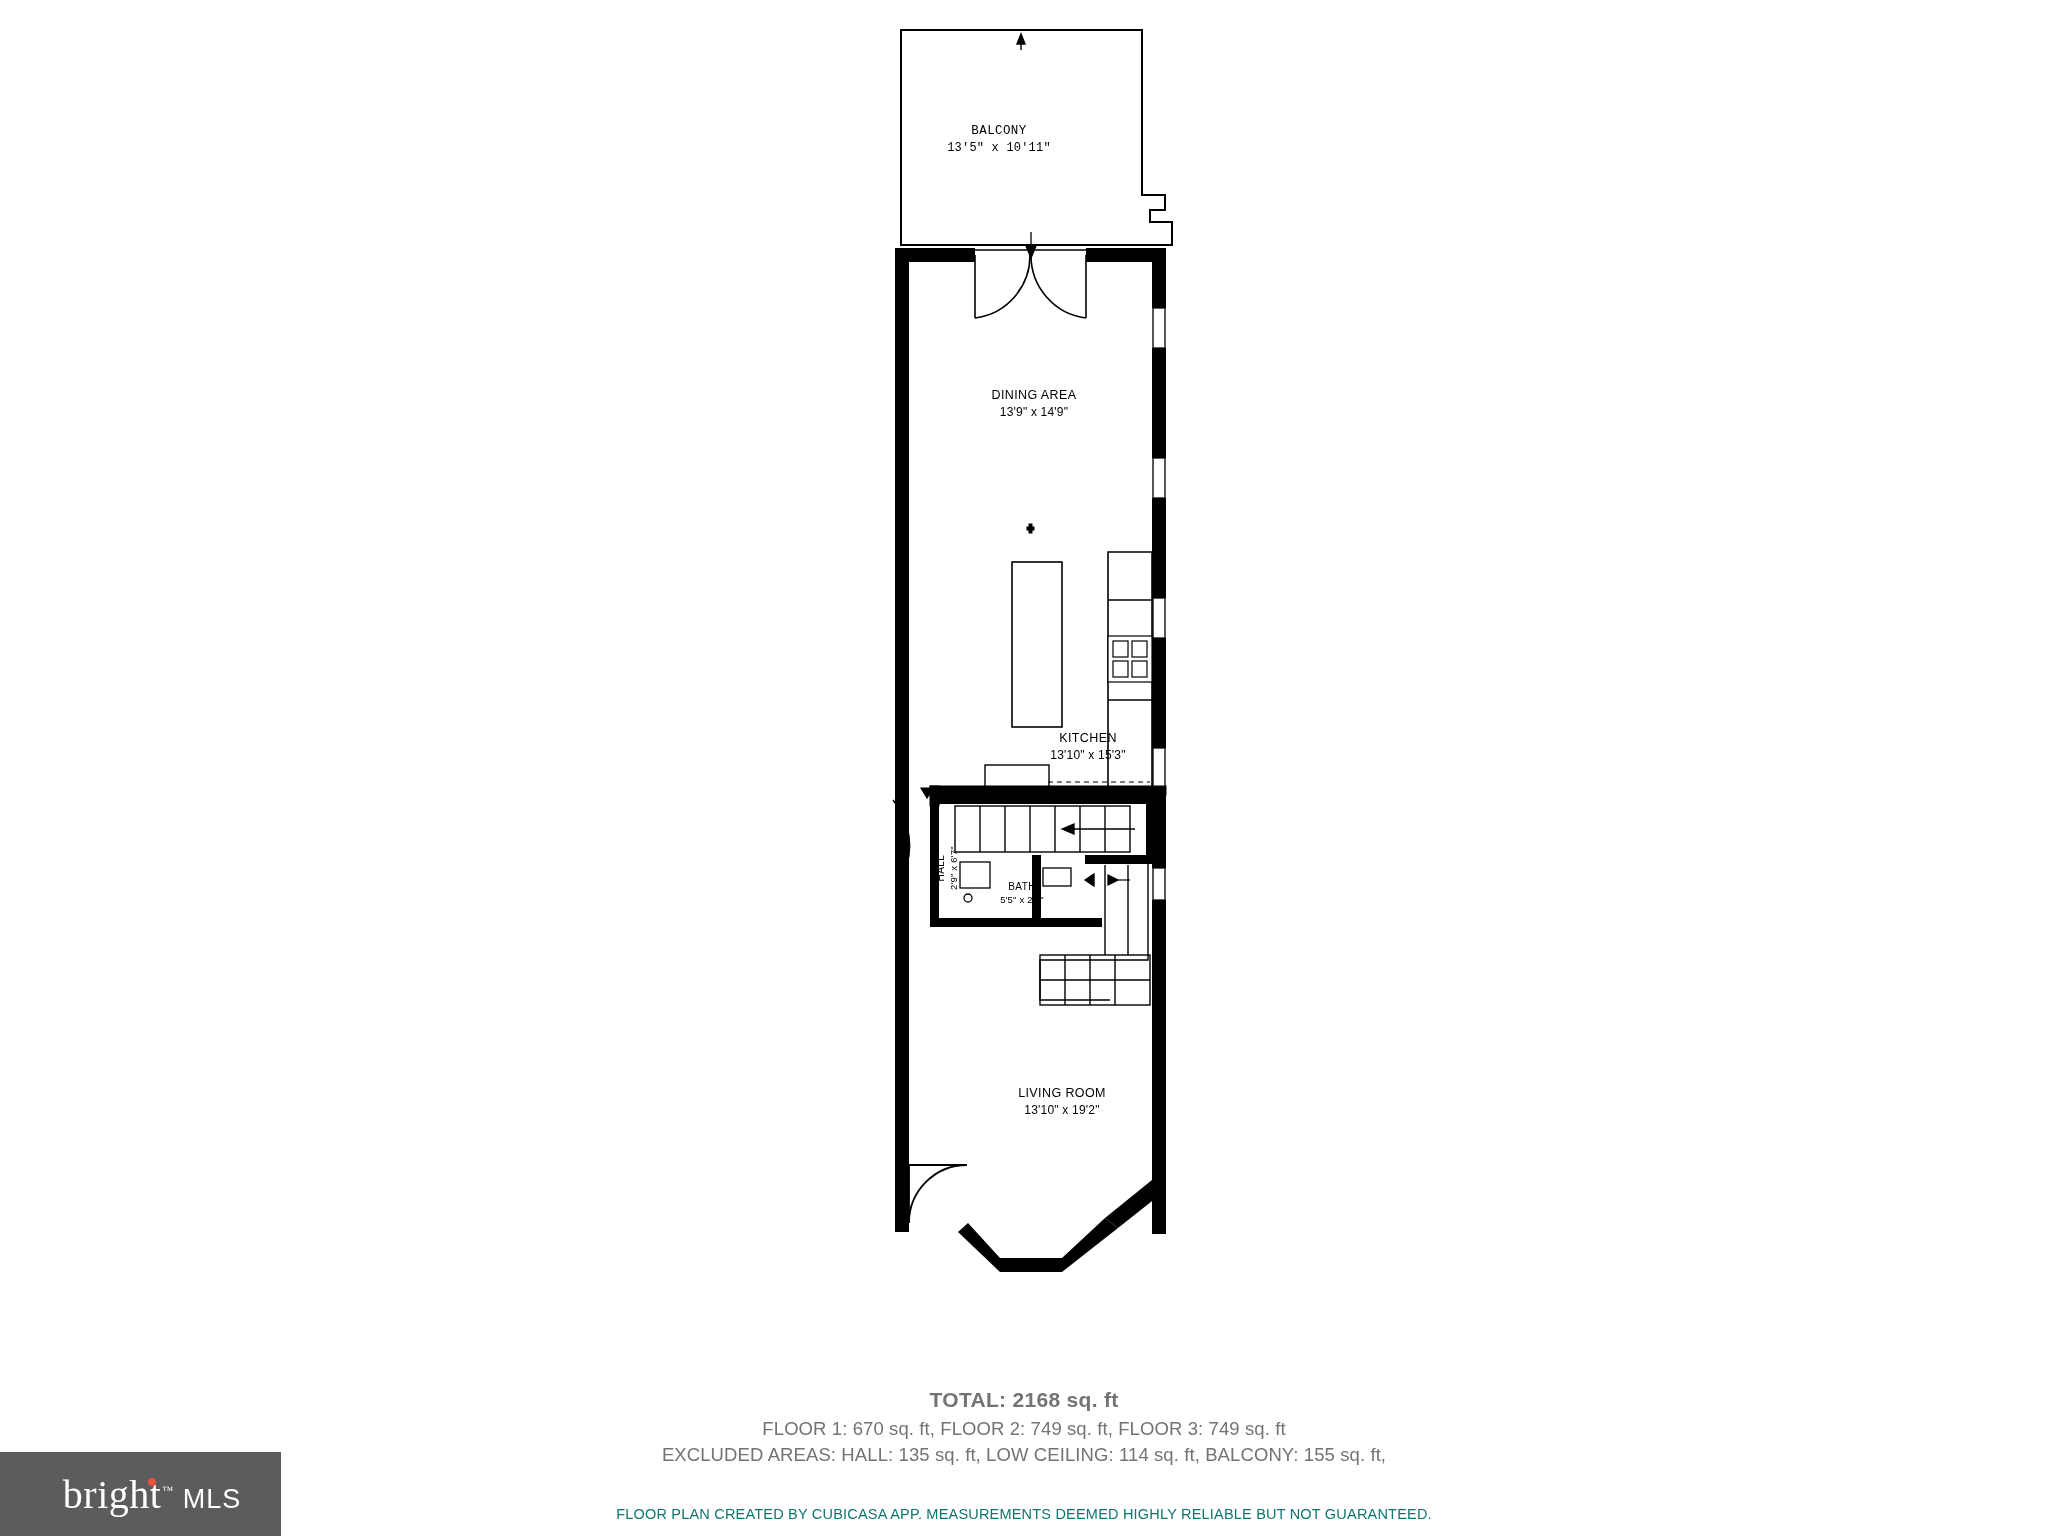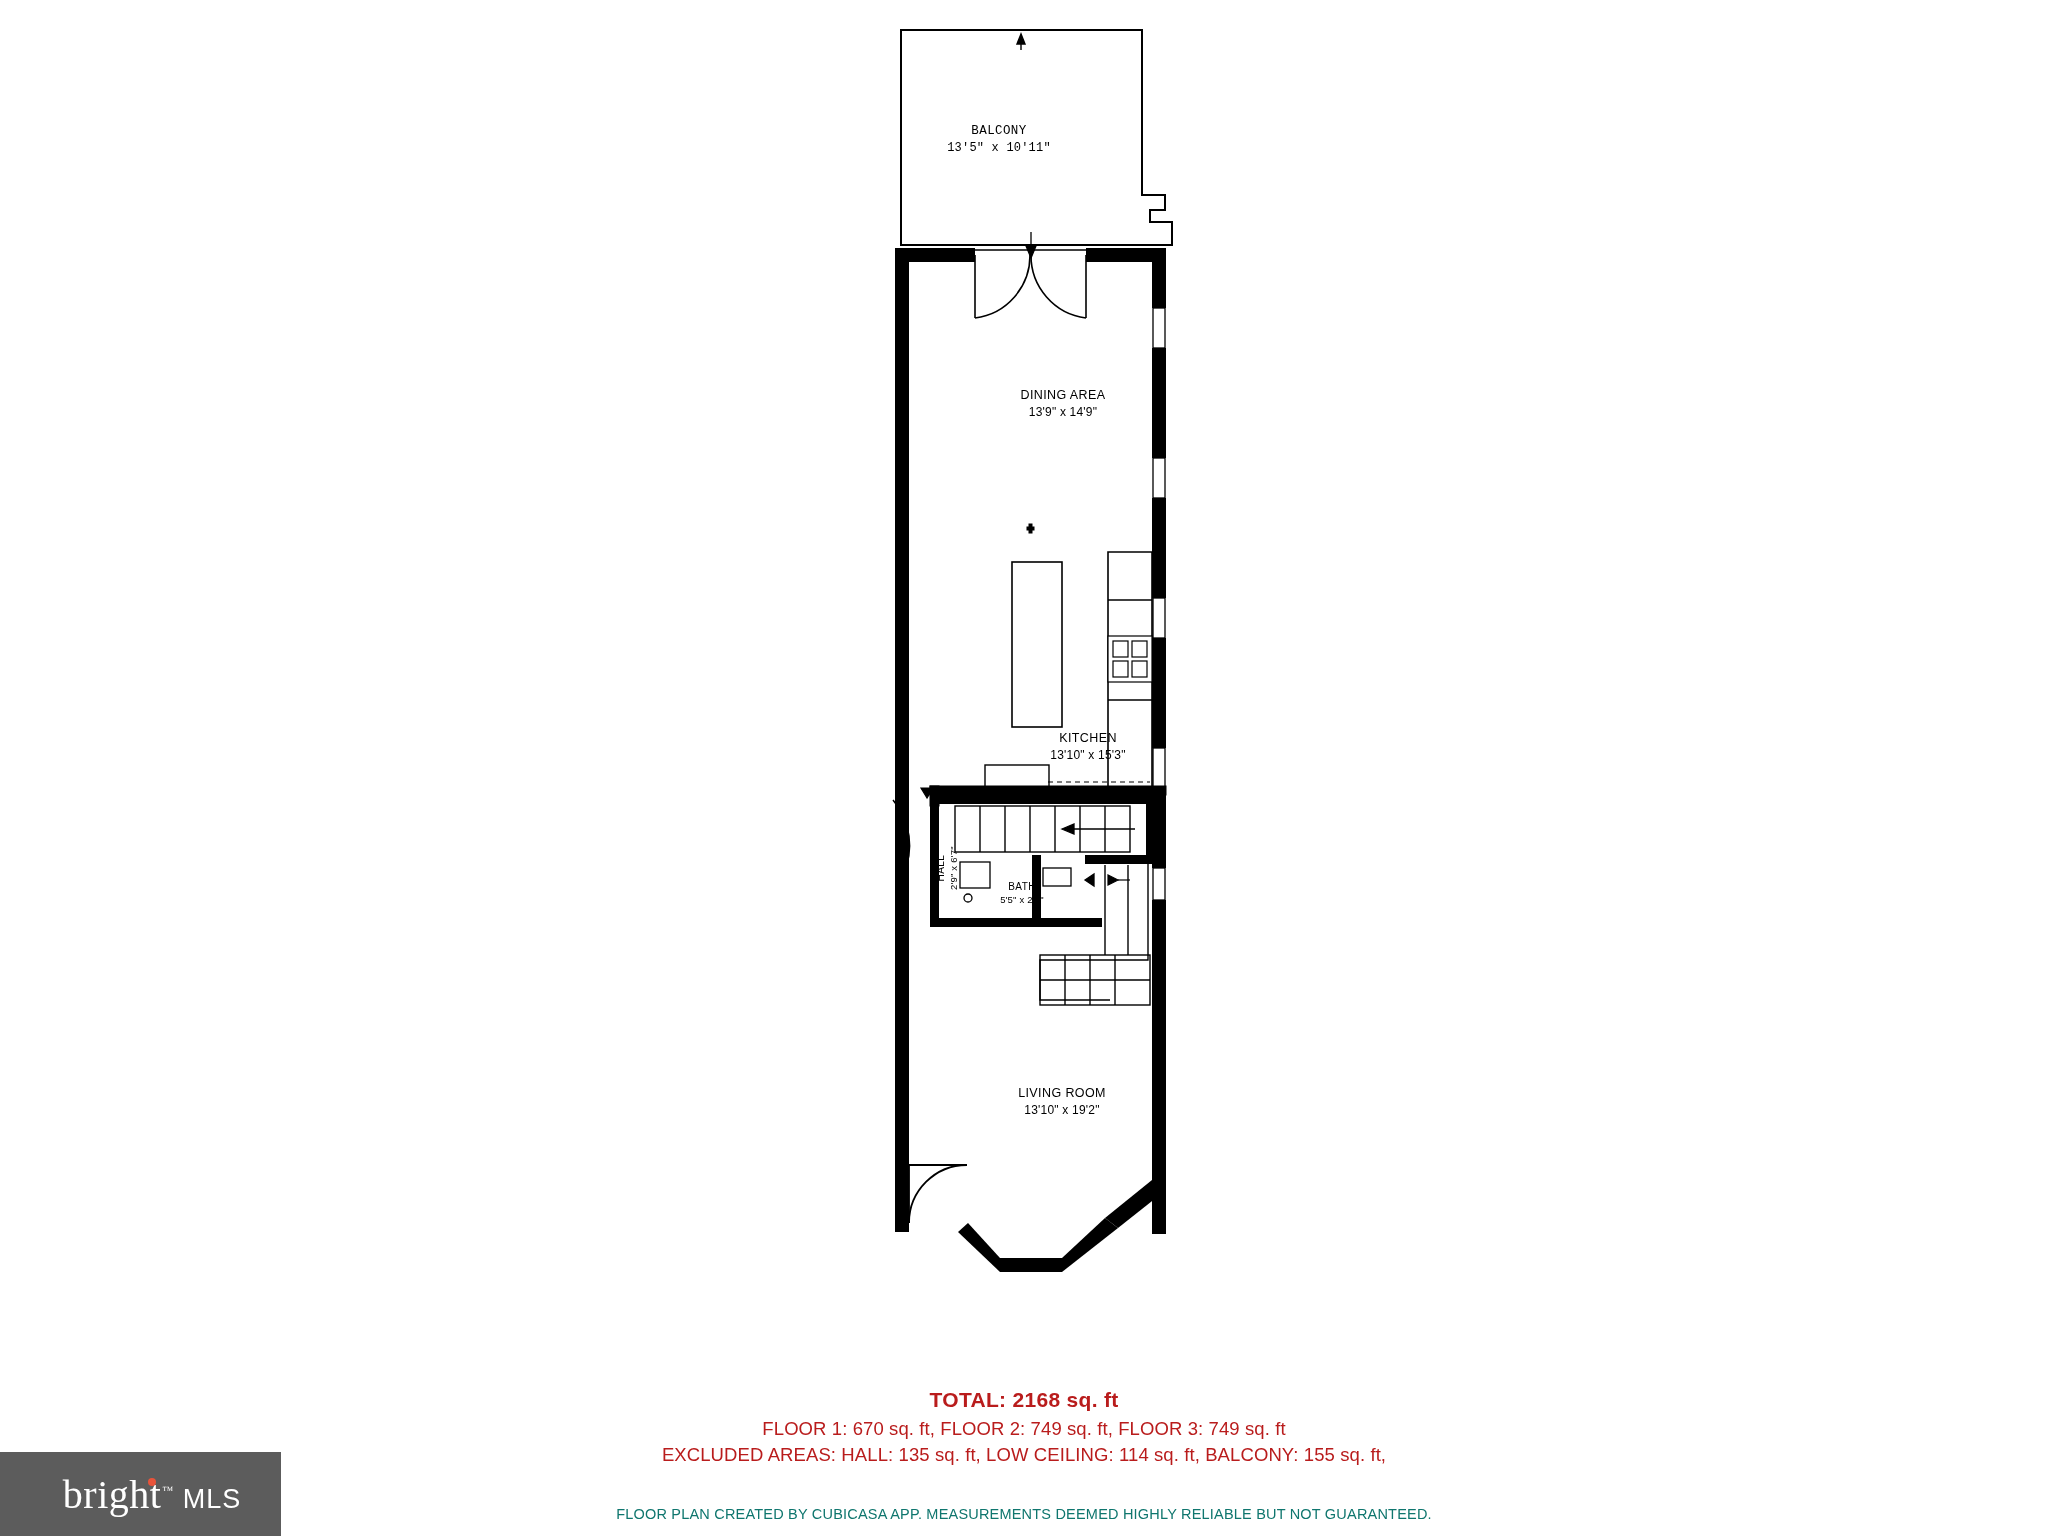--- a/index.html
+++ b/index.html
@@ -50,21 +50,21 @@
   .room-label.small .rl-dims { font-size: 9.5px; }
   .room-label.rot {
     transform: rotate(-90deg);
     transform-origin: center center;
   }
   .summary {
     position: absolute;
     left: 0;
     width: 2048px;
     text-align: center;
-    color: #b91c1c;
+    color: #737373;
   }
   .summary .total {
     font-size: 21px;
     font-weight: bold;
     letter-spacing: 0.3px;
     margin-bottom: 6px;
   }
   .summary .line {
     font-size: 18.5px;
     letter-spacing: 0.1px;
@@ -301,21 +301,21 @@
       <line x1="972" y1="1230" x2="998" y2="1258"></line>
       <line x1="1066" y1="1258" x2="1110" y2="1222"></line>
     </g>
   </svg>
 
   <div class="room-label" style="left:901px; top:123px; width:196px;font-family:Liberation Mono, monospace;">
     <span class="rl-name">BALCONY</span>
     <span class="rl-dims">13'5" x 10'11"</span>
   </div>
 
-  <div class="room-label" style="left:909px; top:387px; width:250px;padding-left:29px;">
+  <div class="room-label" style="left:909px; top:387px; width:250px;">
     <span class="rl-name">DINING AREA</span>
     <span class="rl-dims">13'9" x 14'9"</span>
   </div>
 
   <div class="room-label" style="left:963px; top:730px; width:250px;">
     <span class="rl-name">KITCHEN</span>
     <span class="rl-dims">13'10" x 15'3"</span>
   </div>
 
   <div class="room-label rot small" style="left:912px; top:855px; width:70px;">

